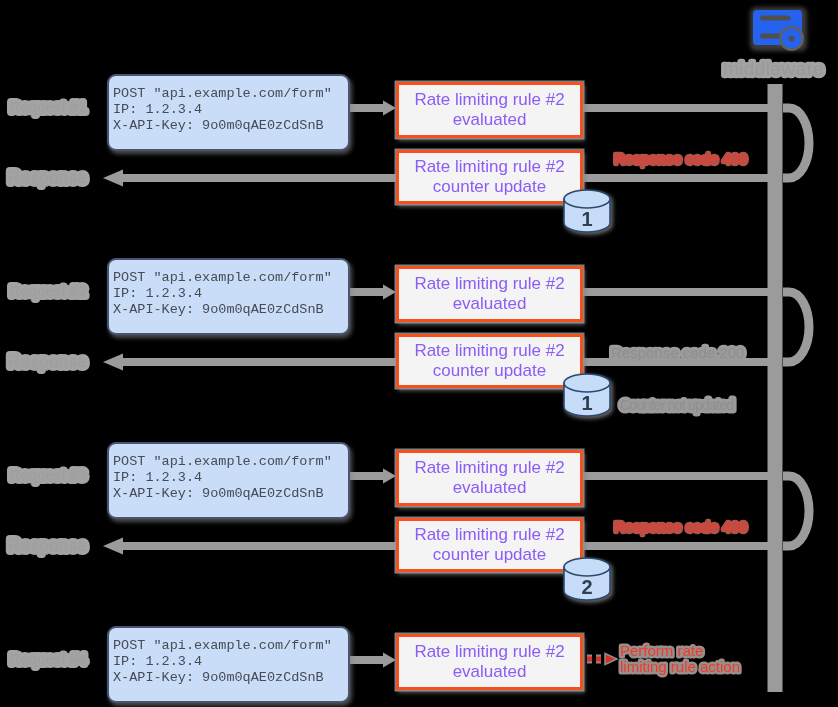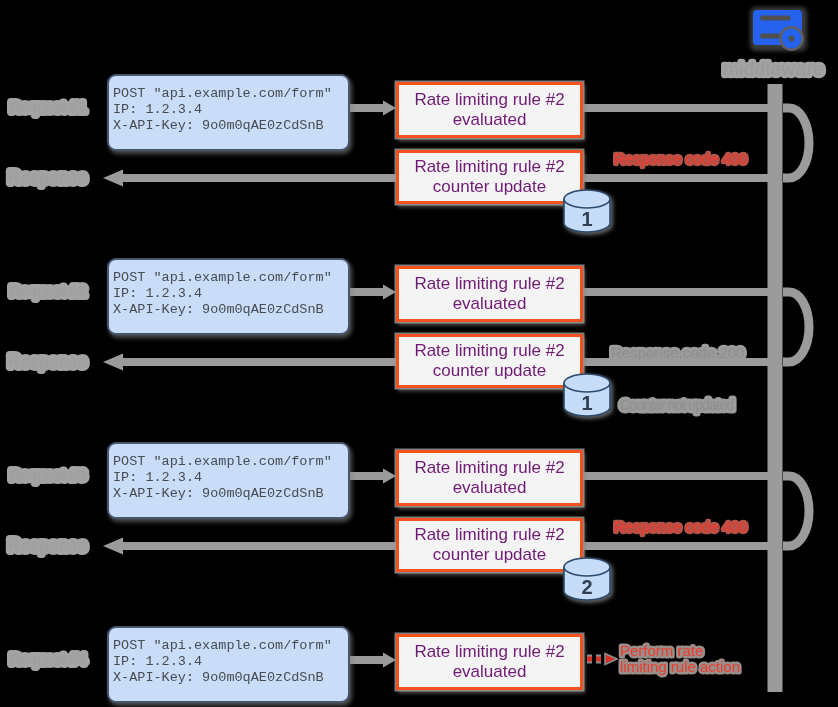--- a/index.html
+++ b/index.html
@@ -6,21 +6,21 @@
   #stage{position:relative;width:838px;height:707px;background:#000;overflow:hidden;
          font-family:"Liberation Sans",sans-serif;}
   svg{position:absolute;left:0;top:0;}
   .bluebox{position:absolute;left:107px;width:235px;height:63px;background:#c9ddf9;
     border:2px solid #485571;border-radius:9px;
     font-family:"Liberation Mono",monospace;font-size:13.5px;line-height:15.9px;
     color:#474b52;padding:10px 0 0 4px;white-space:pre;
     box-shadow:2px 3px 4px 0 rgba(130,130,130,.6);}
   .obox{position:absolute;left:396px;width:181px;background:#f4f4f4;
     border:3px solid #f4511e;display:flex;align-items:center;justify-content:center;
-    text-align:center;font-size:17px;line-height:20.5px;color:#701a75;
+    text-align:center;font-size:17px;line-height:20.5px;color:#8b5cf6;
     box-shadow:0 0 0 1.5px rgba(150,150,150,.85),2px 3px 4px 0 rgba(120,120,120,.7);}
 </style>
 </head>
 <body>
 <div id="stage">
 
   <svg width="838" height="707" viewBox="0 0 838 707">
     <g stroke="#9b9b9b" stroke-width="8" fill="none">
       <line x1="775" y1="84" x2="775" y2="692" stroke-width="15"></line>
       <path d="M783 108 h6 a20 35 0 0 1 0 70 h-6" stroke-width="9"></path>

